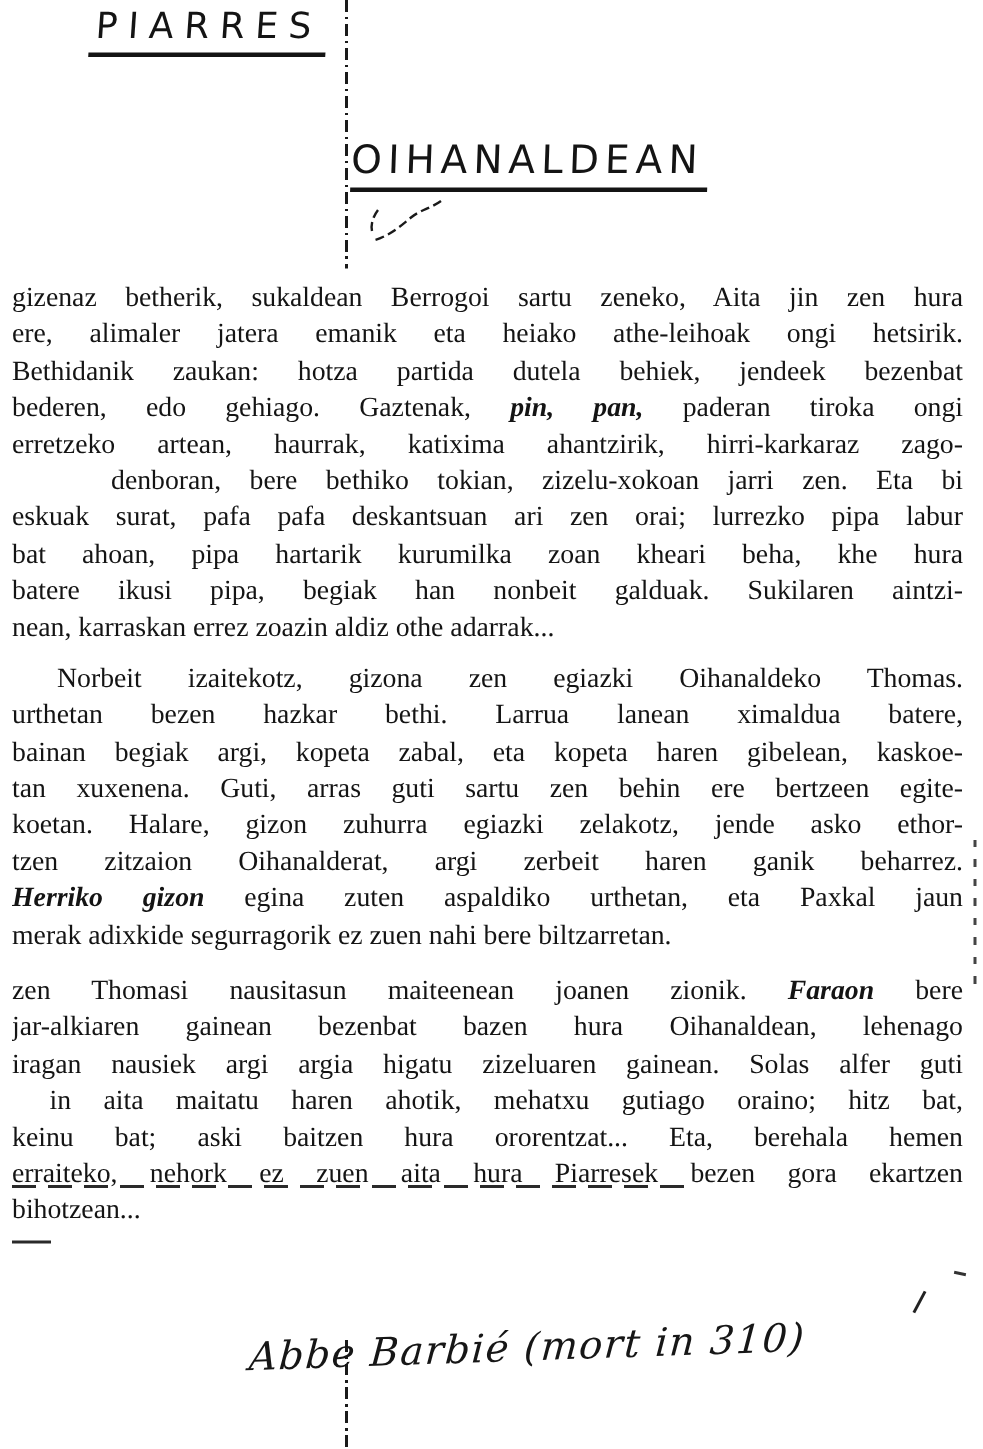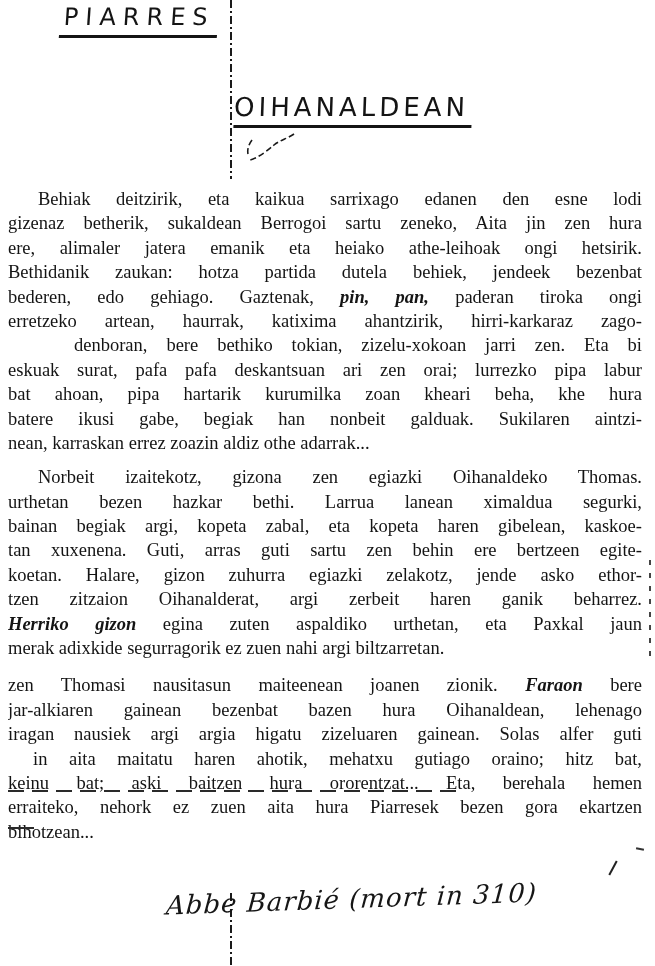--- a/index.html
+++ b/index.html
@@ -78,41 +78,40 @@
   <div class="fold fold-top"></div>
 
   <div class="chapter">OIHANALDEAN</div>
 
   <svg class="scribble" width="60" height="40" viewBox="0 0 60 40">
     <path d="M54 4 C47 9 40 10 34 15 C28 20 20 27 10 30 M12 10 C9 14 7 19 8 24" fill="none" stroke="#1a1a1a" stroke-width="1.6" stroke-dasharray="6 3"></path>
   </svg>
 
   <div class="body-text">
       <div class="para">
-        <div class="line just" style="padding-left: 30px;"><span>Behiak deitzirik, eta kaikua sarrixago edanen den esne lodi</span></div>
         <div class="line just"><span>gizenaz betherik, sukaldean Berrogoi sartu zeneko, Aita jin zen hura</span></div>
         <div class="line just"><span>ere, alimaler jatera emanik eta heiako athe-leihoak ongi hetsirik.</span></div>
         <div class="line just"><span>Bethidanik zaukan: hotza partida dutela behiek, jendeek bezenbat</span></div>
         <div class="line just"><span>bederen, edo gehiago. Gaztenak, </span><span class="it">pin, pan,</span><span> paderan tiroka ongi</span></div>
         <div class="line just"><span>erretzeko artean, haurrak, katixima ahantzirik, hirri-karkaraz zago-</span></div>
         <div class="line just" style="padding-left: 66px;"><span>denboran, bere bethiko tokian, zizelu-xokoan jarri zen. Eta bi</span></div>
         <div class="line just"><span>eskuak surat, pafa pafa deskantsuan ari zen orai; lurrezko pipa labur</span></div>
         <div class="line just"><span>bat ahoan, pipa hartarik kurumilka zoan kheari beha, khe hura</span></div>
-        <div class="line just"><span>batere ikusi gabe, begiak han nonbeit galduak. Sukilaren aintzi-</span></div>
+        <div class="line just"><span>batere ikusi pipa, begiak han nonbeit galduak. Sukilaren aintzi-</span></div>
         <div class="line"><span>nean, karraskan errez zoazin aldiz othe adarrak...</span></div>
       </div>
       <div class="para">
         <div class="line just" style="padding-left: 30px;"><span>Norbeit izaitekotz, gizona zen egiazki Oihanaldeko Thomas.</span></div>
-        <div class="line just"><span>urthetan bezen hazkar bethi. Larrua lanean ximaldua segurki,</span></div>
+        <div class="line just"><span>urthetan bezen hazkar bethi. Larrua lanean ximaldua batere,</span></div>
         <div class="line just"><span>bainan begiak argi, kopeta zabal, eta kopeta haren gibelean, kaskoe-</span></div>
         <div class="line just"><span>tan xuxenena. Guti, arras guti sartu zen behin ere bertzeen egite-</span></div>
         <div class="line just"><span>koetan. Halare, gizon zuhurra egiazki zelakotz, jende asko ethor-</span></div>
         <div class="line just"><span>tzen zitzaion Oihanalderat, argi zerbeit haren ganik beharrez.</span></div>
         <div class="line just"><span class="it">Herriko gizon</span><span> egina zuten aspaldiko urthetan, eta Paxkal jaun</span></div>
-        <div class="line"><span>merak adixkide segurragorik ez zuen nahi argi biltzarretan.</span></div>
+        <div class="line"><span>merak adixkide segurragorik ez zuen nahi bere biltzarretan.</span></div>
       </div>
       <div class="para">
         <div class="line just"><span>zen Thomasi nausitasun maiteenean joanen zionik. </span><span class="it">Faraon</span><span> bere</span></div>
         <div class="line just"><span>jar-alkiaren gainean bezenbat bazen hura Oihanaldean, lehenago</span></div>
         <div class="line just"><span>iragan nausiek argi argia higatu zizeluaren gainean. Solas alfer guti</span></div>
         <div class="line just" style="padding-left: 25px;"><span>in aita maitatu haren ahotik, mehatxu gutiago oraino; hitz bat,</span></div>
         <div class="line just"><span>keinu bat; aski baitzen hura ororentzat... Eta, berehala hemen</span></div>
         <div class="line just"><span>erraiteko, nehork ez zuen aita hura Piarresek bezen gora ekartzen</span></div>
         <div class="line"><span>bihotzean...</span></div>
       </div>

